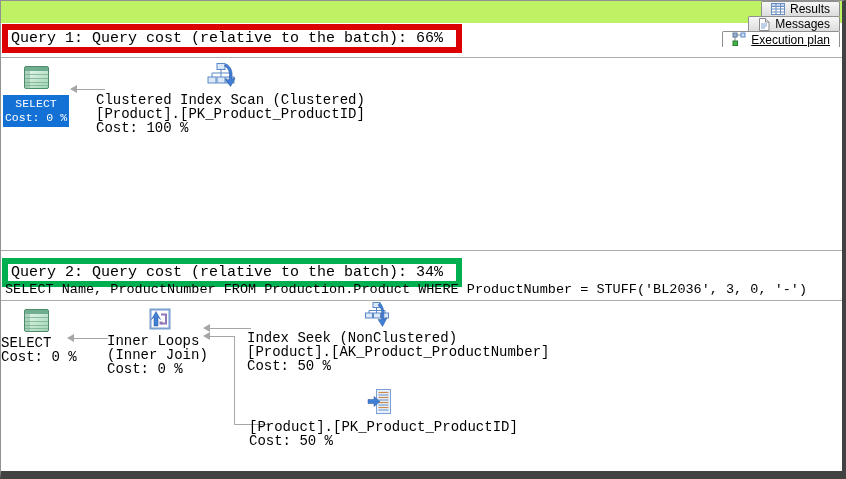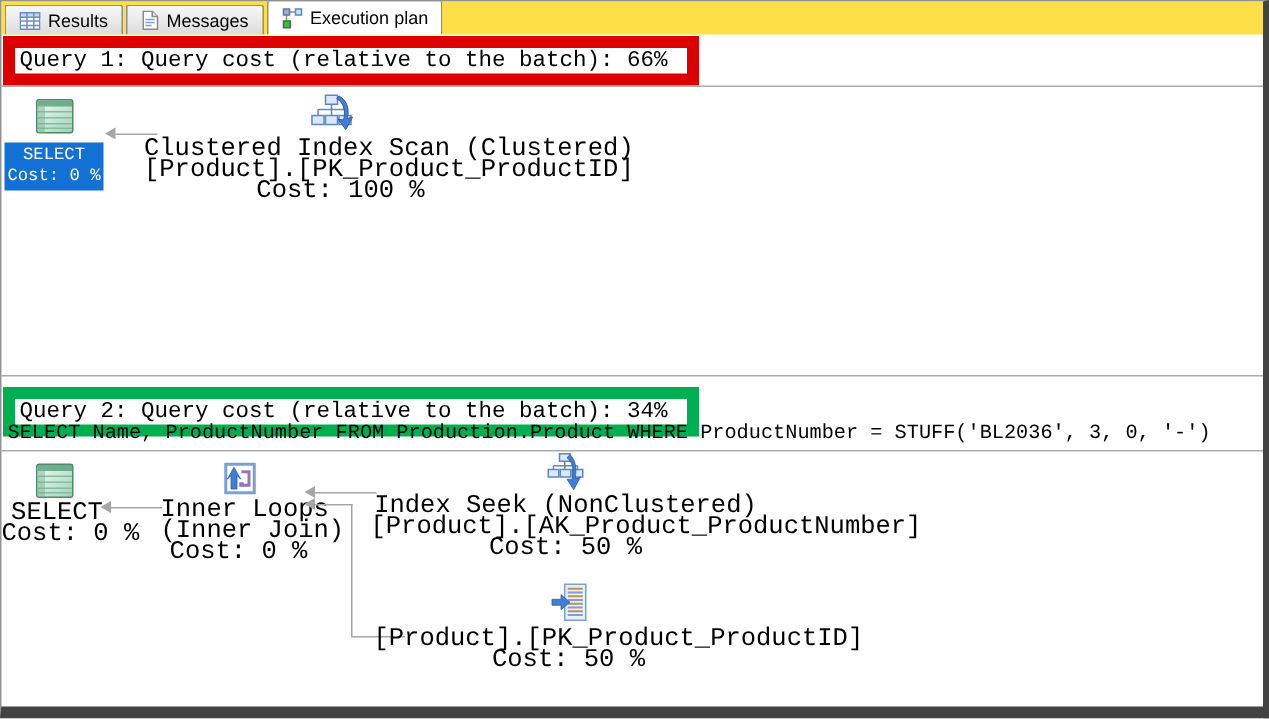--- a/index.html
+++ b/index.html
@@ -10,43 +10,43 @@
   }
   html,body{margin:0;padding:0;background:#fff;}
   #window{
     position:relative;width:846px;height:479px;box-sizing:border-box;
     background:#fff;overflow:hidden;
     border-top:1px solid #919191;border-left:1px solid #919191;
     border-right:4px solid #424242;border-bottom:8px solid #424242;
     font-family:"Liberation Mono","DejaVu Sans Mono",monospace;color:#000;
   }
   
-  .tabs{position:absolute;left:0;top:0;right:0;height:22px;display:flex;align-items:flex-end;padding-left:2px;background:#fde047;}
+  .tabs{position:absolute;left:0;top:0;right:0;height:22px;display:flex;align-items:flex-end;padding-left:2px;background:#bef264;flex-direction:column;}
   .tab{
     height:19px;display:flex;align-items:center;gap:5px;padding:0 9px;margin-right:2px;
     background:linear-gradient(#f7f7f7,#dcdcdc);
     border:1px solid #8f8f8f;border-bottom:none;border-radius:2px 2px 0 0;
     font-family:"Liberation Sans",sans-serif;font-size:12px;white-space:nowrap;cursor:default;
   }
-  .tab.active{background:#fff;height:22px;z-index:2;}
+  .tab.active{background:#fff;height:22px;z-index:2;text-decoration:underline;}
   .ticon{display:inline-flex;align-items:center;}
   
   .qheader{
     position:absolute;left:1px;white-space:nowrap;display:inline-block;
-    font-size:15px;line-height:15px;padding:1px 13px 1px 3px;border:8px solid #404040;
+    font-size:15px;line-height:15px;padding:1px 13px 1px 3px;border:6px solid #404040;
   }
   .qheader.red{border-color:var(--query1-box);top:23px;}
   .qheader.green{border-color:var(--query2-box);top:257px;}
   .sql{position:absolute;left:4px;font-size:13.5px;line-height:14px;white-space:nowrap;}
   #sql1{top:41px;}
   #sql2{top:282px;}
   .sep{position:absolute;left:0;right:0;height:1px;background:#ababab;}
   
   .node-icon{position:absolute;}
-  .node-text{position:absolute;font-size:17px;line-height:14px;text-align:center;white-space:nowrap;}
+  .node-text{position:absolute;font-size:14px;line-height:14px;white-space:nowrap;}
   .sel-box{
     position:absolute;left:2px;top:94px;width:66px;height:32px;
     background:var(--selected-node-bg);color:#fff;font-size:11.5px;line-height:14px;
     display:flex;flex-direction:column;justify-content:center;text-align:center;
   }
   .hline,.vline{position:absolute;background:var(--connector);}
   .hline{height:1px;}
   .vline{width:1px;}
   .ahead{
     position:absolute;width:0;height:0;

